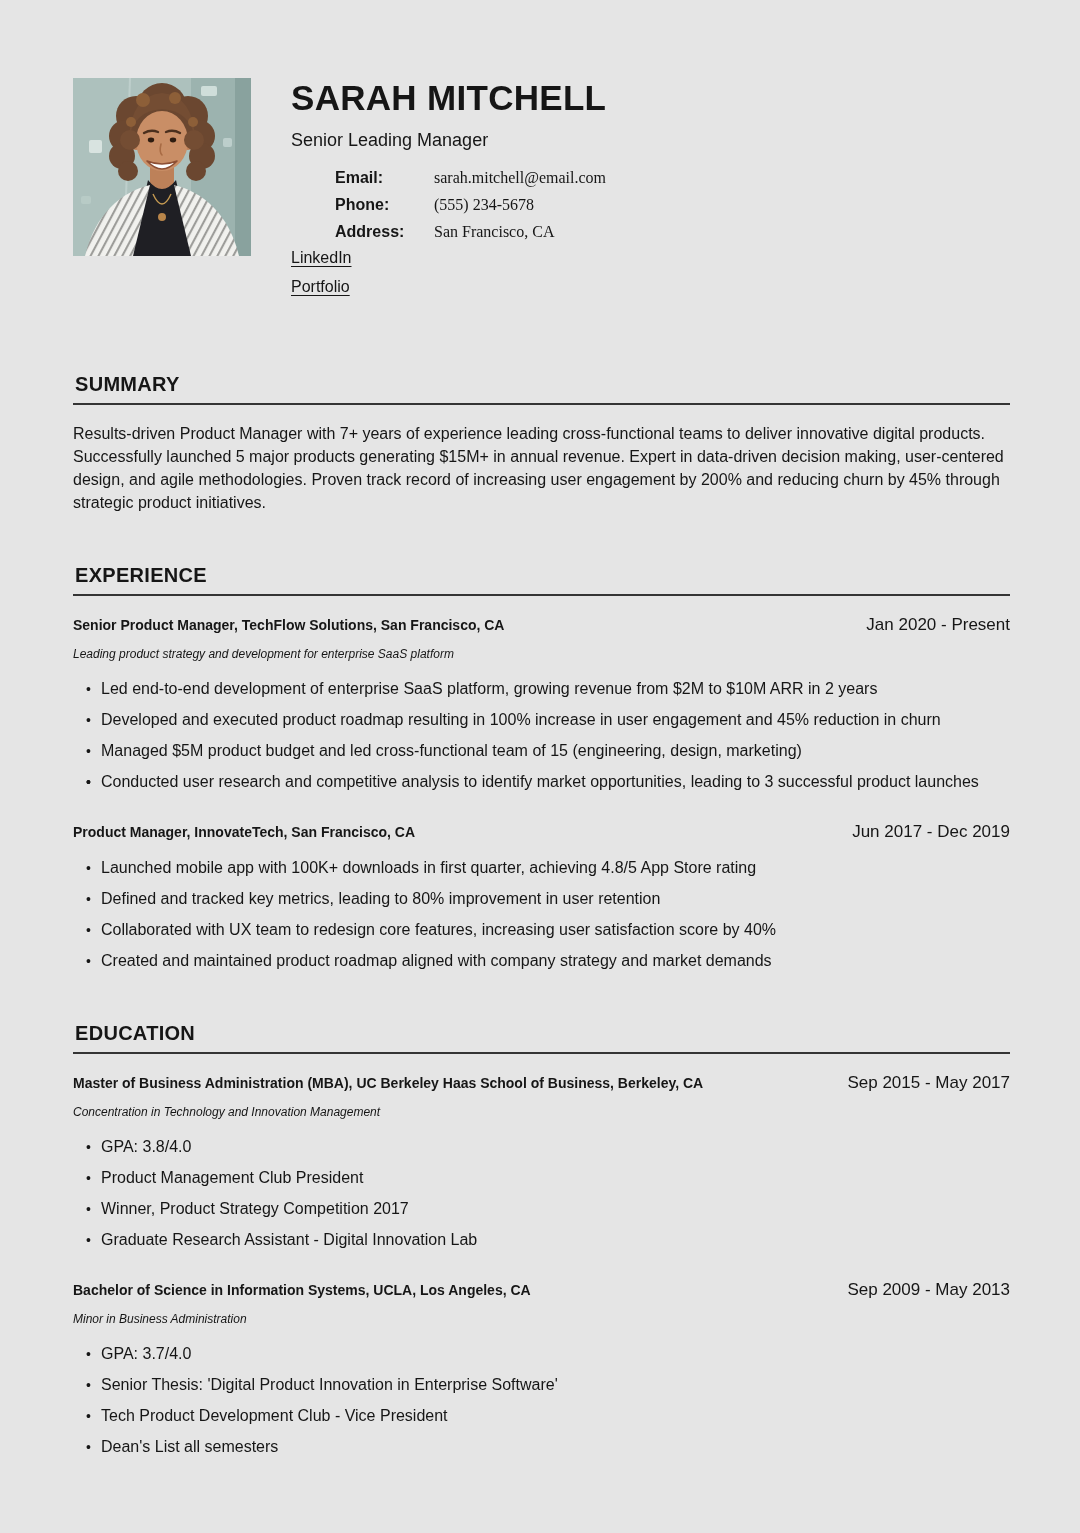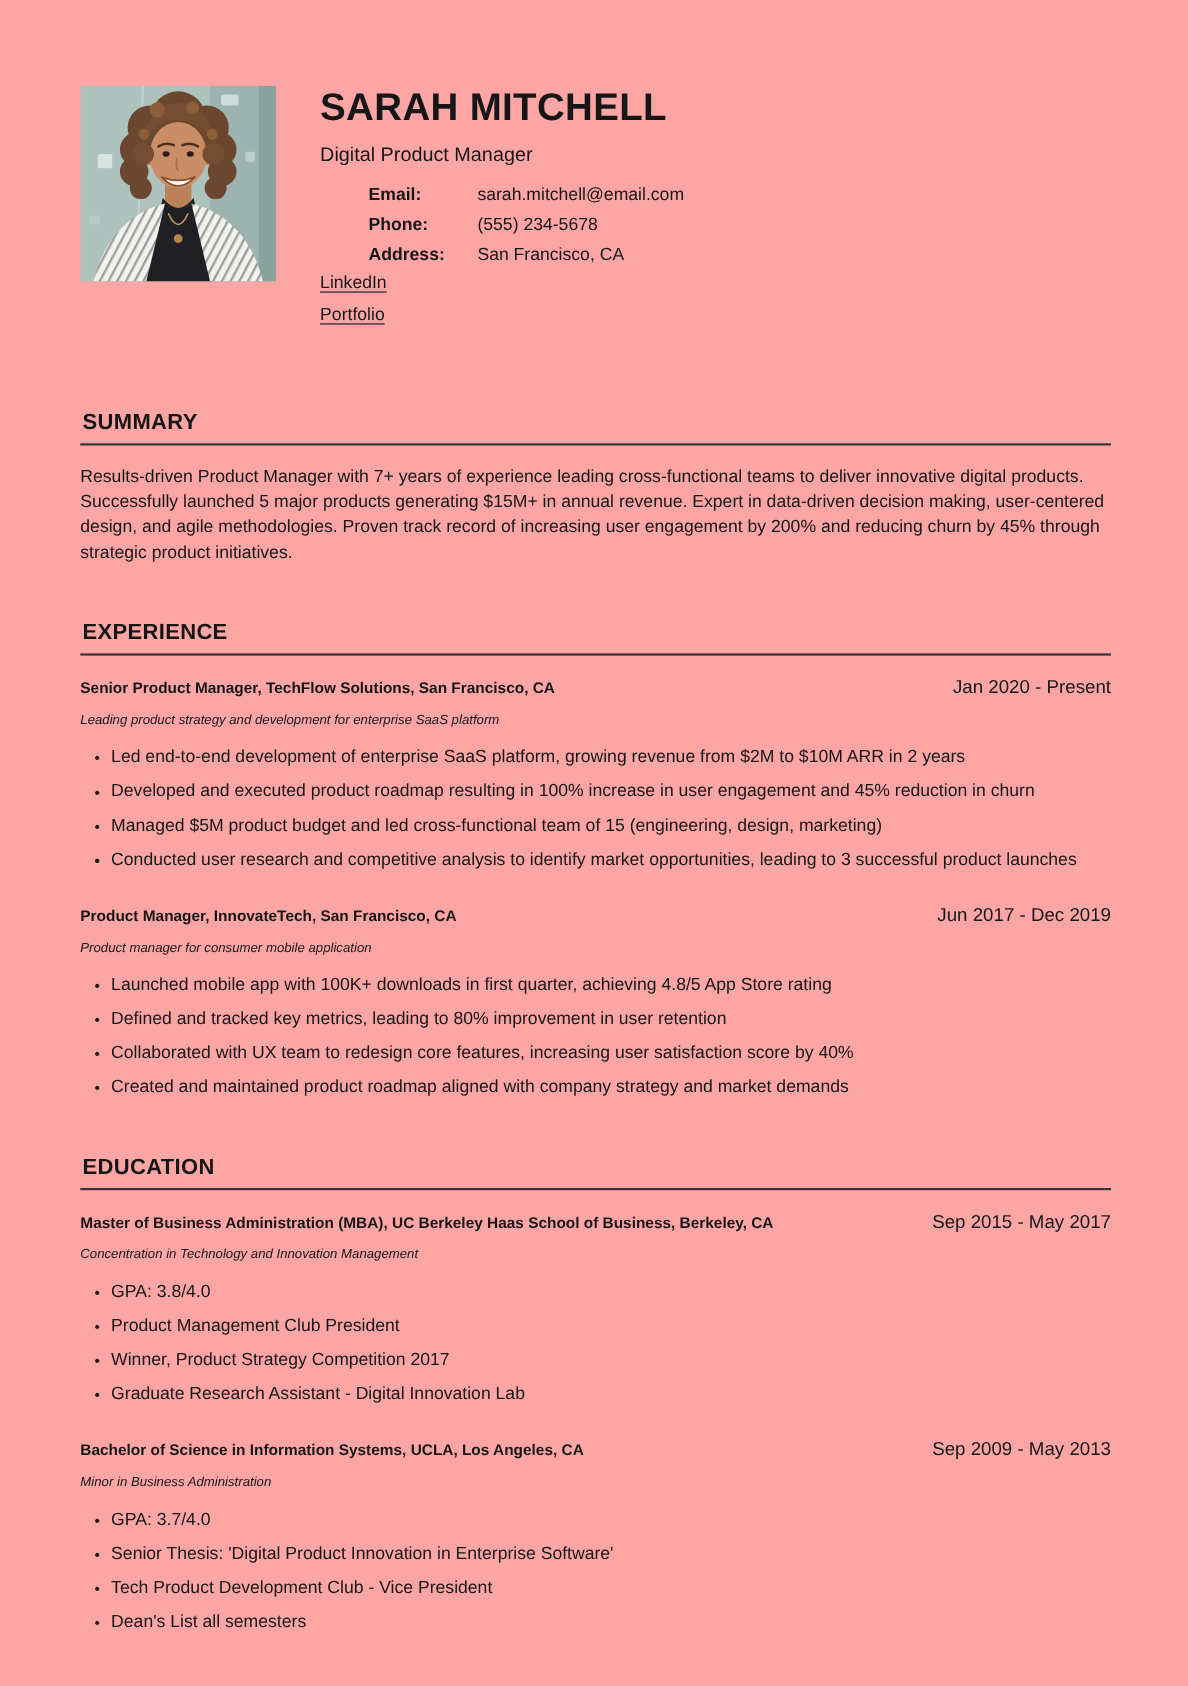--- a/index.html
+++ b/index.html
@@ -1,20 +1,20 @@
 <!DOCTYPE html>
 <html><head>
 <meta charset="utf-8">
 <style>
   * { box-sizing: border-box; }
   html, body { margin: 0; padding: 0; background: #ffffff; }
   .page {
     width: 1080px;
     height: 1533px;
-    background: #fca5a5;
+    background: #e5e5e5;
     position: relative;
     overflow: hidden;
     font-family: "Liberation Sans", "DejaVu Sans", sans-serif;
     color: #161616;
     padding: 78px 70px 0 73px;
   }
 
   
   .header { display: flex; gap: 40px; margin-bottom: 77px; }
   .photo { width: 178px; height: 178px; flex: none; }
@@ -23,21 +23,21 @@
   .name {
     font-size: 35px;
     font-weight: 700;
     letter-spacing: 0.3px;
     margin: 0 0 13px 0;
     line-height: 1.05;
   }
   .role-title { font-size: 18px; font-weight: 400; margin: 0 0 17px 0; }
   .contact-row { display: flex; font-size: 16px; line-height: 19px; margin-bottom: 8px; }
   .contact-label { width: 99px; font-weight: 600; flex: none; margin-left: 44px; }
-  .contact-value { font-weight: 400; }
+  .contact-value { font-weight: 400; font-family: Liberation Serif, serif; }
   .links { display: flex; gap: 11px; margin-top: 3px; font-size: 16px; flex-direction: column; }
   .link { color: #161616; text-decoration: underline; text-underline-offset: 3px; cursor: pointer; }
 
   
   .section { margin-bottom: 50px; }
   .section-heading {
     font-size: 20px;
     font-weight: 700;
     letter-spacing: 0.3px;
     margin: 0 0 7px 2px;
@@ -135,21 +135,21 @@
         <ellipse cx="100" cy="62" rx="3.2" ry="2.4" fill="#2e1c10"></ellipse>
 
         <path d="M88 66 Q86 74 89 77" fill="none" stroke="#a86b44" stroke-width="1.6" stroke-linecap="round"></path>
 
         <path d="M74 83 Q89 99 104 83 Q89 89 74 83 Z" fill="#ffffff" stroke="#8c4f34" stroke-width="1.6" stroke-linejoin="round"></path>
       </svg>
     </div>
 
     <div class="id-block">
       <h1 class="name">SARAH MITCHELL</h1>
-      <div class="role-title">Digital Product Manager</div>
+      <div class="role-title">Senior Leading Manager</div>
 
       <div>
 
           <div class="contact-row">
             <span class="contact-label">Email:</span>
             <span class="contact-value">sarah.mitchell@email.com</span>
           </div>
 
           <div class="contact-row">
             <span class="contact-label">Phone:</span>
@@ -215,21 +215,20 @@
                 <span class="bullet-text">Conducted user research and competitive analysis to identify market opportunities, leading to 3 successful product launches</span>
               </li>
             </ul>
         </article>
 
         <article class="entry">
           <div class="entry-head">
             <h3 class="entry-title">Product Manager, InnovateTech, San Francisco, CA</h3>
             <span class="entry-dates">Jun 2017 - Dec 2019</span>
           </div>
-          <p class="entry-sub">Product manager for consumer mobile application</p>
           <ul class="bullets">
 
               <li>
                 <span class="bullet-dot">•</span>
                 <span class="bullet-text">Launched mobile app with 100K+ downloads in first quarter, achieving 4.8/5 App Store rating</span>
               </li>
 
               <li>
                 <span class="bullet-dot">•</span>
                 <span class="bullet-text">Defined and tracked key metrics, leading to 80% improvement in user retention</span>

